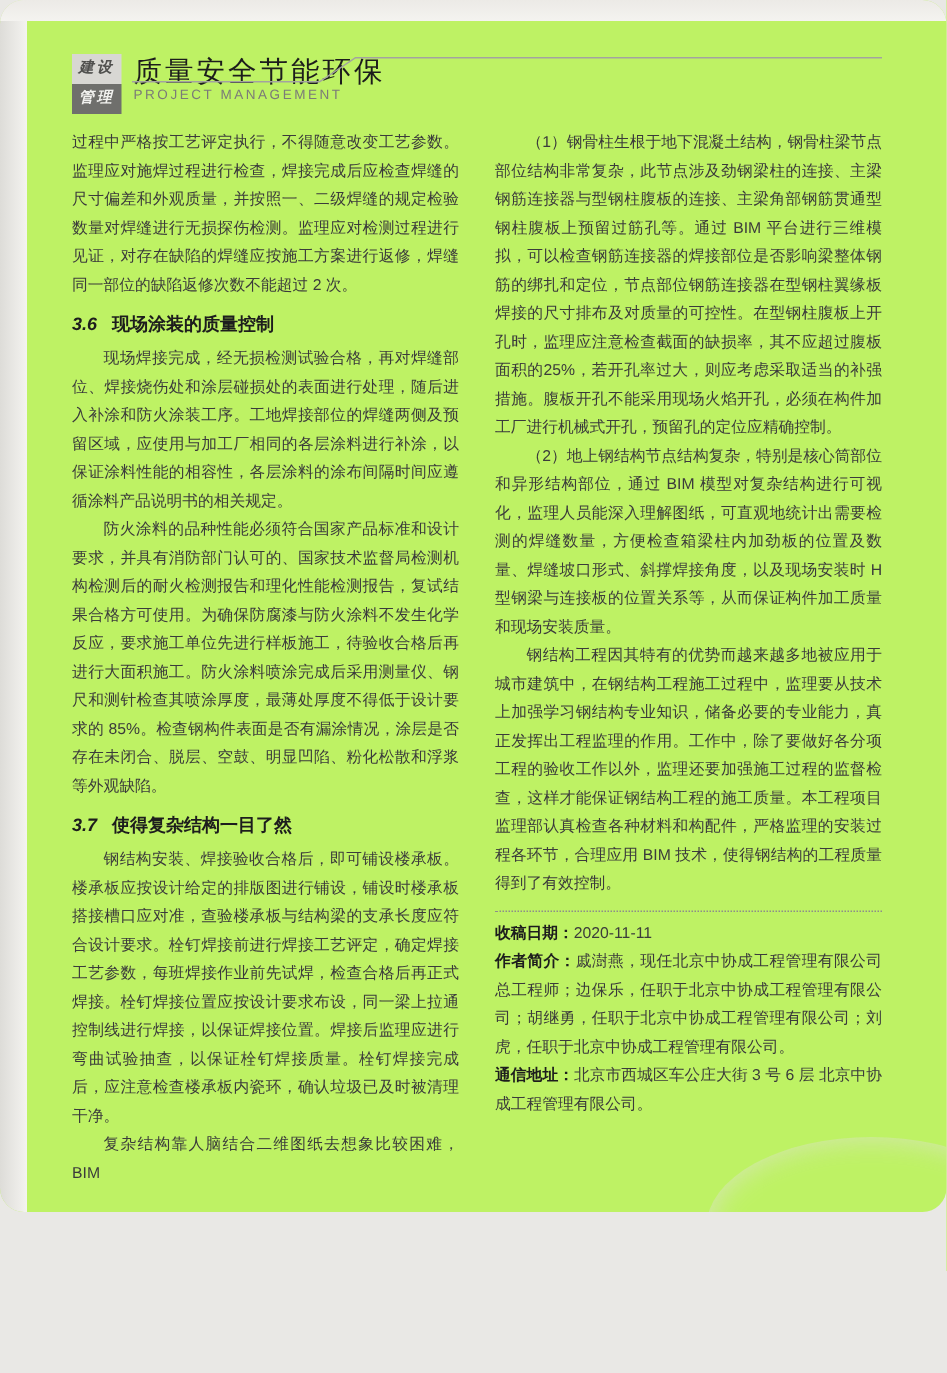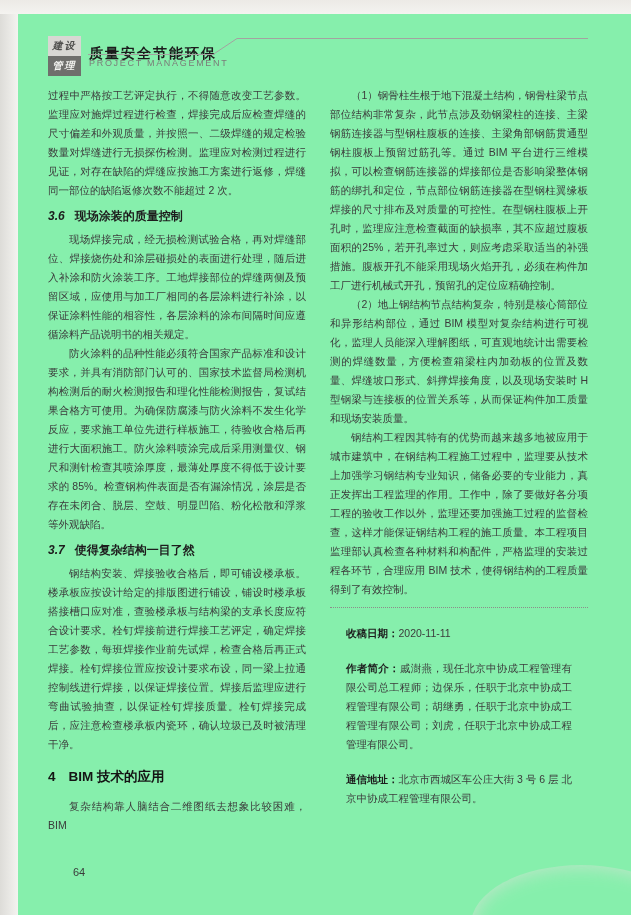--- a/index.html
+++ b/index.html
@@ -2,22 +2,22 @@
 <html><head>
 <meta charset="utf-8">
 <style>
   html,body { margin:0; padding:0; }
   body {
     width:631px; height:915px;
     font-family:"Liberation Sans","DejaVu Sans",sans-serif;
     background:#e9e8e5;
   }
   .page {
-    position:relative; width:631px; height:915px;
-    background:#86efac; overflow:hidden;
+    position:relative; width:631px; height:808px;
+    background:#bef264; overflow:hidden;border-radius:16px;
   }
   .scan-edge-left {
     position:absolute; left:0; top:0; bottom:0; width:18px;
     background:linear-gradient(90deg,#dddcd8,#f4f3f0);
   }
   .scan-edge-top {
     position:absolute; left:0; top:0; right:0; height:14px;
     background:linear-gradient(180deg,#eceae6,#f4f3f0);
   }
   
@@ -28,22 +28,22 @@
   }
   .logo-top {
     height:20px; line-height:20px; font-size:10px;
     background:#d8d7d3; color:#50504e;
   }
   .logo-bottom {
     height:20px; line-height:20px; font-size:10px;
     background:#6f6f6c; color:#f1f1ee;
   }
   .title-cn {
-    position:absolute; left:89px; top:45px;
-    font-size:14px; font-weight:bold; color:#1c1c1c; letter-spacing:2px;
+    position:absolute; left:89px; top:35px;
+    font-size:19px; font-weight:normal; color:#1c1c1c; letter-spacing:2px;
   }
   .title-en {
     position:absolute; left:89px; top:58px;
     font-size:9px; color:#7b7b78; letter-spacing:1.7px;
   }
   .header-rule { position:absolute; left:48px; top:30px; }
   
   .col {
     position:absolute; top:86px; width:258px;
     font-size:10.5px; line-height:19px; color:#3b3b3b;
@@ -59,21 +59,21 @@
   }
   .h2 .hnum { margin-right:10px;font-style:italic; }
   .h1 {
     font-weight:bold; font-size:13.5px; color:#141414;
     margin:13px 0 10px; line-height:20px; text-align:left;
   }
   .h1 .hnum { margin-right:13px; }
   .dotted-divider {
     border:0; border-top:1px dotted #8d8d8a; margin:8px 0 5px;
   }
-  .meta { margin:16px; }
+  .meta { margin:0; }
   .meta-label { font-weight:bold; color:#1d1d1d; }
   
   .page-number {
     position:absolute; left:73px; top:866px;
     font-size:11px; color:#3b3b3b;
   }
   .crease {
     position:absolute; right:-60px; bottom:-70px; width:220px; height:120px;
     border-radius:50%; box-shadow:0 0 18px 2px #e3e1dc inset; opacity:.6;
   }
@@ -95,21 +95,20 @@
     <polyline points="40,24.5 165,24.5 189,8.5 540,8.5" fill="none" stroke="#a3a3a0" stroke-width="1"></polyline>
   </svg>
 
   <div class="col col-left">
       <p class="para">过程中严格按工艺评定执行，不得随意改变工艺参数。监理应对施焊过程进行检查，焊接完成后应检查焊缝的尺寸偏差和外观质量，并按照一、二级焊缝的规定检验数量对焊缝进行无损探伤检测。监理应对检测过程进行见证，对存在缺陷的焊缝应按施工方案进行返修，焊缝同一部位的缺陷返修次数不能超过 2 次。</p>
       <div class="h2"><span class="hnum">3.6</span><span>现场涂装的质量控制</span></div>
       <p class="para indent">现场焊接完成，经无损检测试验合格，再对焊缝部位、焊接烧伤处和涂层碰损处的表面进行处理，随后进入补涂和防火涂装工序。工地焊接部位的焊缝两侧及预留区域，应使用与加工厂相同的各层涂料进行补涂，以保证涂料性能的相容性，各层涂料的涂布间隔时间应遵循涂料产品说明书的相关规定。</p>
       <p class="para indent">防火涂料的品种性能必须符合国家产品标准和设计要求，并具有消防部门认可的、国家技术监督局检测机构检测后的耐火检测报告和理化性能检测报告，复试结果合格方可使用。为确保防腐漆与防火涂料不发生化学反应，要求施工单位先进行样板施工，待验收合格后再进行大面积施工。防火涂料喷涂完成后采用测量仪、钢尺和测针检查其喷涂厚度，最薄处厚度不得低于设计要求的 85%。检查钢构件表面是否有漏涂情况，涂层是否存在未闭合、脱层、空鼓、明显凹陷、粉化松散和浮浆等外观缺陷。</p>
       <div class="h2"><span class="hnum">3.7</span><span>使得复杂结构一目了然</span></div>
       <p class="para indent">钢结构安装、焊接验收合格后，即可铺设楼承板。楼承板应按设计给定的排版图进行铺设，铺设时楼承板搭接槽口应对准，查验楼承板与结构梁的支承长度应符合设计要求。栓钉焊接前进行焊接工艺评定，确定焊接工艺参数，每班焊接作业前先试焊，检查合格后再正式焊接。栓钉焊接位置应按设计要求布设，同一梁上拉通控制线进行焊接，以保证焊接位置。焊接后监理应进行弯曲试验抽查，以保证栓钉焊接质量。栓钉焊接完成后，应注意检查楼承板内瓷环，确认垃圾已及时被清理干净。</p>
-      <div class="h1"><span class="hnum">4</span><span>BIM 技术的应用</span></div>
       <p class="para indent">复杂结构靠人脑结合二维图纸去想象比较困难，BIM</p>
     </div>
   <div class="col col-right">
       <p class="para indent">（1）钢骨柱生根于地下混凝土结构，钢骨柱梁节点部位结构非常复杂，此节点涉及劲钢梁柱的连接、主梁钢筋连接器与型钢柱腹板的连接、主梁角部钢筋贯通型钢柱腹板上预留过筋孔等。通过 BIM 平台进行三维模拟，可以检查钢筋连接器的焊接部位是否影响梁整体钢筋的绑扎和定位，节点部位钢筋连接器在型钢柱翼缘板焊接的尺寸排布及对质量的可控性。在型钢柱腹板上开孔时，监理应注意检查截面的缺损率，其不应超过腹板面积的25%，若开孔率过大，则应考虑采取适当的补强措施。腹板开孔不能采用现场火焰开孔，必须在构件加工厂进行机械式开孔，预留孔的定位应精确控制。</p>
       <p class="para indent">（2）地上钢结构节点结构复杂，特别是核心筒部位和异形结构部位，通过 BIM 模型对复杂结构进行可视化，监理人员能深入理解图纸，可直观地统计出需要检测的焊缝数量，方便检查箱梁柱内加劲板的位置及数量、焊缝坡口形式、斜撑焊接角度，以及现场安装时 H 型钢梁与连接板的位置关系等，从而保证构件加工质量和现场安装质量。</p>
       <p class="para indent">钢结构工程因其特有的优势而越来越多地被应用于城市建筑中，在钢结构工程施工过程中，监理要从技术上加强学习钢结构专业知识，储备必要的专业能力，真正发挥出工程监理的作用。工作中，除了要做好各分项工程的验收工作以外，监理还要加强施工过程的监督检查，这样才能保证钢结构工程的施工质量。本工程项目监理部认真检查各种材料和构配件，严格监理的安装过程各环节，合理应用 BIM 技术，使得钢结构的工程质量得到了有效控制。</p>
       <div class="dotted-divider"></div>
       <p class="meta"><span class="meta-label">收稿日期：</span>2020-11-11</p>
       <p class="meta"><span class="meta-label">作者简介：</span>戚澍燕，现任北京中协成工程管理有限公司总工程师；边保乐，任职于北京中协成工程管理有限公司；胡继勇，任职于北京中协成工程管理有限公司；刘虎，任职于北京中协成工程管理有限公司。</p>
       <p class="meta"><span class="meta-label">通信地址：</span>北京市西城区车公庄大街 3 号 6 层 北京中协成工程管理有限公司。</p>

